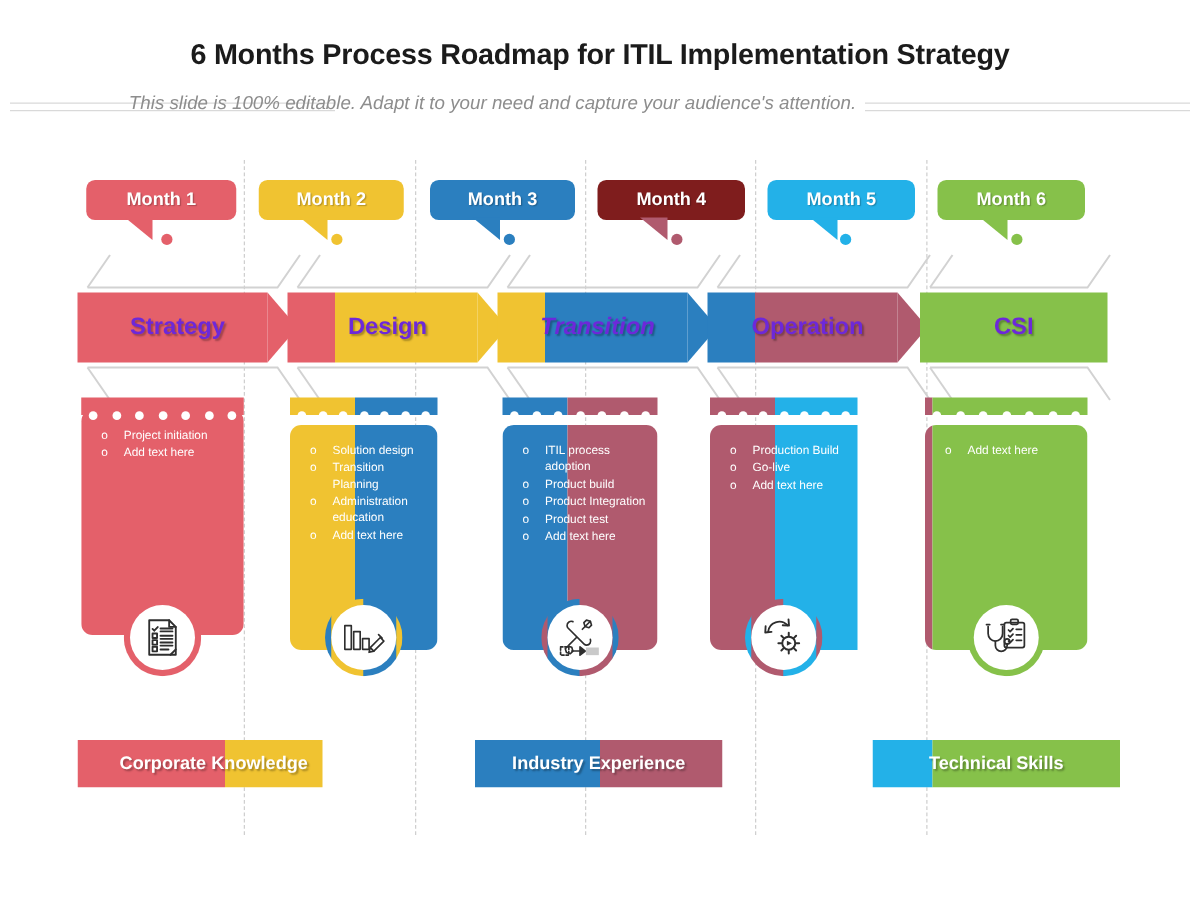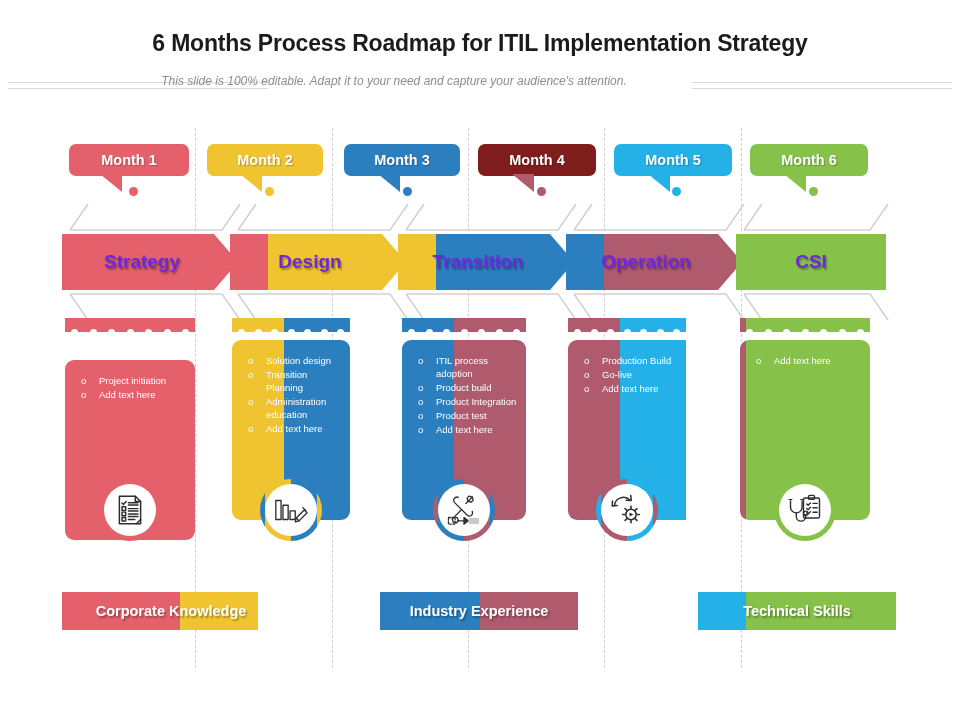--- a/index.html
+++ b/index.html
@@ -41,21 +41,21 @@
     height: 5px;
     border-top: 1px solid #d9d9d9;
     border-bottom: 1px solid #d9d9d9;
   }
   .subtitle-rule.left  { left: 8px; }
   .subtitle-rule.right { right: 8px; }
   .subtitle-text {
     position: absolute;
     left: 0; width: 788px;
     text-align: center;
-    font-size: 12px;
+    font-size: 15px;
     font-style: italic;
     color: #8d8d8d;
   }
 
   
   .divider {
     position: absolute;
     top: 128px;
     width: 0;
     height: 540px;
@@ -326,21 +326,21 @@
     <div class="chev-outline" style="left:400px; top:292px; width:180px;">
       <svg width="180" height="30" viewBox="0 0 180 30" fill="none" stroke="#D2D2D2" stroke-width="1.6">
         <path d="M6 2 L158 2 L176 28"></path>
         <path d="M6 2 L24 28"></path>
       </svg>
     </div>
     <div class="stage-banner" style="left:398px; top:234px; width:176px;">
       <div class="stage-body" style="width:38px; background:#F0C331;"></div>
              <div class="stage-body" style="left:38px; width:114px; background:#2B7FBF;"></div>
       <div class="stage-tip" style="left:152px; border-left:24px solid #2B7FBF;"></div>
-      <div class="stage-label" style="width:160px;">Transition</div>
+      <div class="stage-label" style="width:160px;font-style:italic;">Transition</div>
     </div>
     <div class="chev-outline" style="left:568px; top:202px; width:180px;">
       <svg width="180" height="30" viewBox="0 0 180 30" fill="none" stroke="#D2D2D2" stroke-width="1.6">
         <path d="M6 28 L158 28 L176 2"></path>
         <path d="M6 28 L24 2"></path>
       </svg>
     </div>
     <div class="chev-outline" style="left:568px; top:292px; width:180px;">
       <svg width="180" height="30" viewBox="0 0 180 30" fill="none" stroke="#D2D2D2" stroke-width="1.6">
         <path d="M6 2 L158 2 L176 28"></path>
@@ -374,21 +374,21 @@
     </div>
     <div class="dot-row" style="left:71px; top:329px; width:118px;">
       <i></i>
       <i></i>
       <i></i>
       <i></i>
       <i></i>
       <i></i>
       <i></i>
     </div>
-    <div class="card" style="left:65px; top:360px; width:130px; height:180px;">
+    <div class="card" style="left:65px; top:328px; width:130px; height:180px;">
       <div class="card-seg" style="left:0; width:130px; background:#E4606A;"></div>
       <ul class="card-list">
         <li>Project initiation</li>
         <li>Add text here</li>
       </ul>
     </div>
     <div class="icon-ring" style="left:99px; top:479px;
                        background:linear-gradient(90deg, #E4606A 50%, #E4606A 50%);"></div>
            <div class="icon-circle" style="left:104px; top:484px; width:52px; height:52px;">
              <svg width="34" height="34" viewBox="0 0 32 32" fill="none" stroke="#2e2e2e" stroke-width="1.4" stroke-linecap="round" stroke-linejoin="round">

